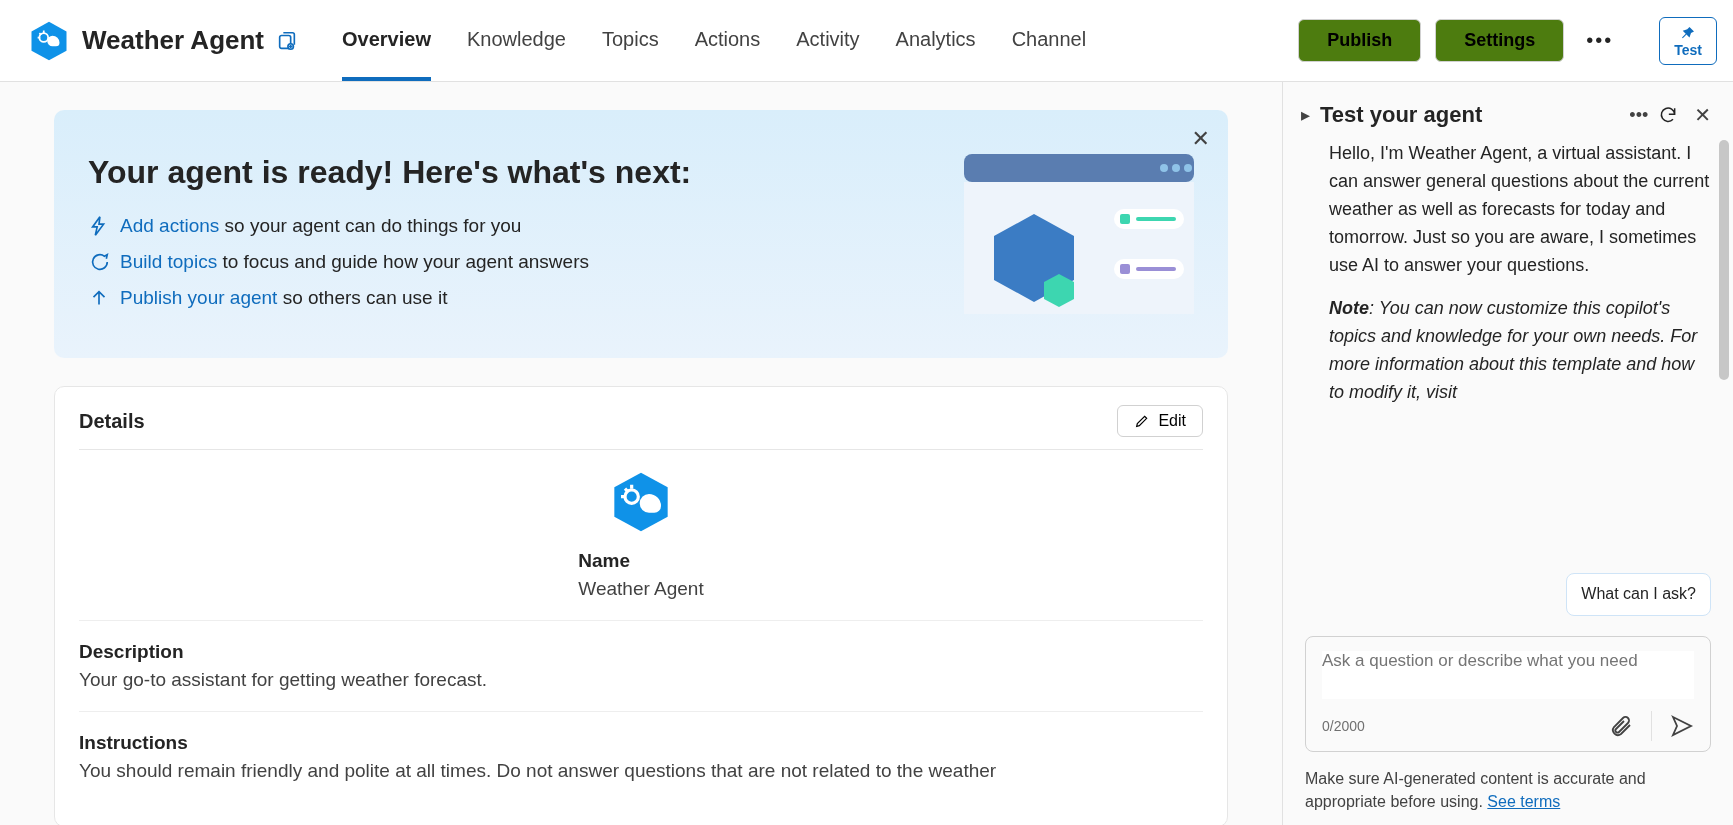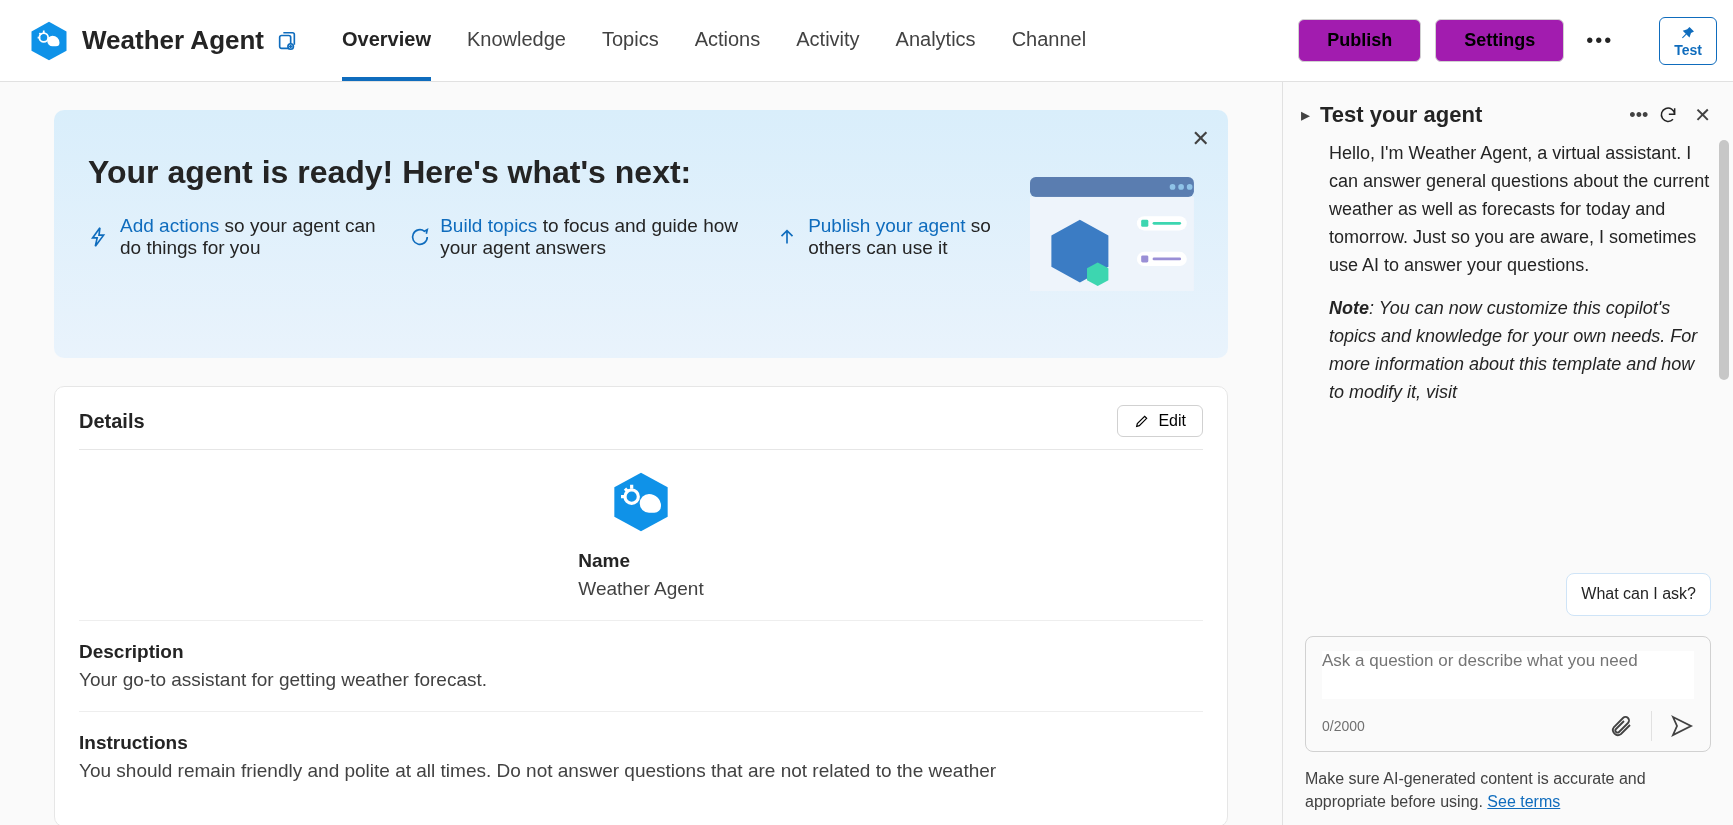--- a/index.html
+++ b/index.html
@@ -7,34 +7,34 @@
 
 
 .header { display:flex; align-items:center; height:82px; background:#fff; border-bottom:1px solid #e1e1e1; padding:0 16px; }
 .agent-logo { width:42px; height:42px; margin:0 12px; }
 .agent-title { font-size:26px; font-weight:700; margin-right:12px; }
 .copy-icon { width:22px; height:22px; margin-right:20px; color:#0f6cbd; cursor:pointer; }
 .tabs { display:flex; gap:36px; margin-left:24px; }
 .tab { font-size:20px; color:#424242; padding:28px 0 26px 0; cursor:pointer; border-bottom:4px solid transparent; }
 .tab.active { font-weight:600; color:#242424; border-bottom:4px solid #0f6cbd; }
 .header-actions { margin-left:auto; display:flex; align-items:center; gap:14px; }
-.btn { border:1px solid #d1d1d1; background:#a21caf; border-radius:6px; padding:10px 28px; font-size:18px; font-weight:600; cursor:pointer; }
+.btn { border:1px solid #d1d1d1; background:#4d7c0f; border-radius:6px; padding:10px 28px; font-size:18px; font-weight:600; cursor:pointer; }
 .more-dots { font-size:20px; cursor:pointer; padding:8px; letter-spacing:2px; }
 .test-btn { border:1px solid #0f6cbd; border-radius:6px; padding:6px 14px; color:#0f6cbd; font-size:14px; font-weight:600; cursor:pointer; display:flex; flex-direction:column; align-items:center; margin-left:24px; }
 .test-btn svg { width:18px; height:18px; }
 
 
 .workspace { display:flex; height:calc(825px - 82px); }
 .main { flex:1; overflow:auto; padding:28px 54px; border-right:1px solid #e1e1e1; }
 .side { width:450px; display:flex; flex-direction:column; }
 
 
 .ready-card { background:linear-gradient(180deg,#d9eefb 0%,#e9f3fc 100%); border-radius:10px; padding:44px 34px; position:relative; display:flex; justify-content:space-between; }
 .ready-card h1 { font-size:32px; font-weight:700; margin-bottom:24px; }
-.ready-list { display:flex; flex-direction:row; gap:14px; font-size:19px; }
+.ready-list { display:flex; flex-direction:column; gap:14px; font-size:19px; }
 .ready-item { display:flex; align-items:center; gap:10px; }
 .ready-item svg { width:22px; height:22px; color:#0f6cbd; flex-shrink:0; }
 .ready-item a { color:#0f6cbd; font-weight:400; text-decoration:none; }
 .close-x { position:absolute; top:16px; right:18px; font-size:22px; cursor:pointer; color:#424242; }
 .illus { width:230px; height:160px; align-self:flex-end; }
 
 
 .details-card { background:#fff; border:1px solid #e6e6e6; border-radius:10px; margin-top:28px; padding:0 24px 24px; }
 .details-header { display:flex; justify-content:space-between; align-items:center; padding:18px 0 12px; border-bottom:1px solid #e6e6e6; }
 .details-header h2 { font-size:20px; font-weight:700; }

